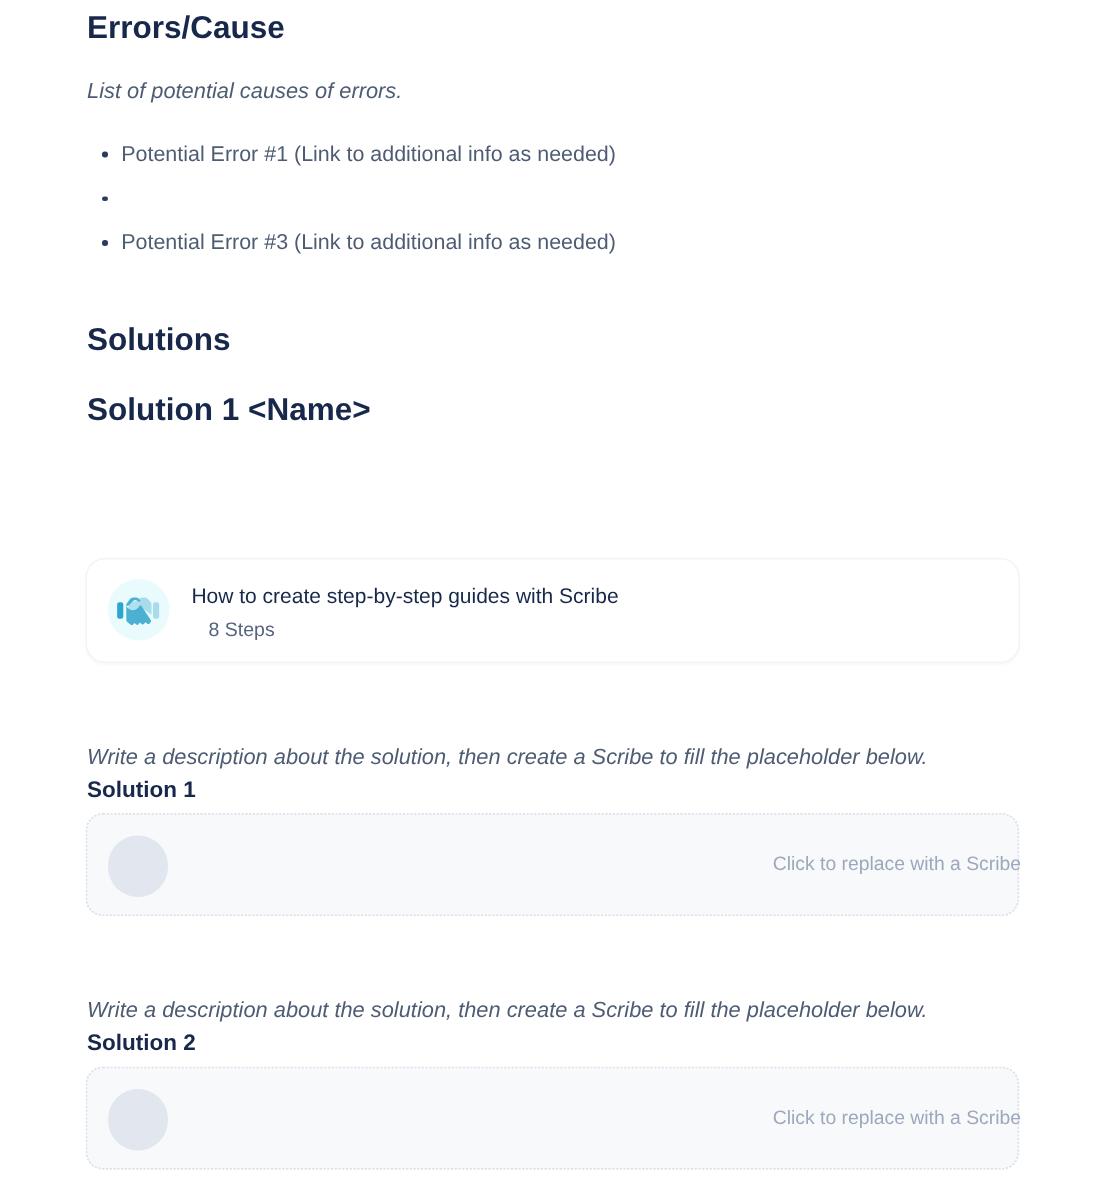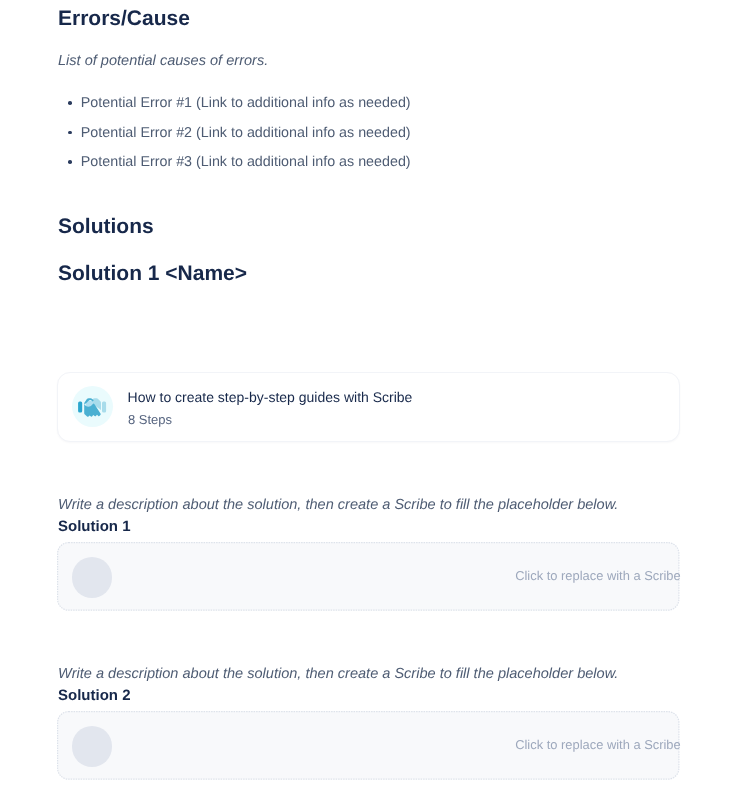--- a/index.html
+++ b/index.html
@@ -22,38 +22,37 @@
   .small-h { font-size:15px; font-weight:bold; color:#17284a; left:58px; line-height:15px;margin-top:48px; }
 
   .scribe-card {
     left:57.3px; top:371.5px; width:622.6px; height:70.3px;
     border:1px solid #f2f4f8; border-radius:13px; background:#fff;
     box-shadow:0 1px 2px rgba(25,35,70,0.03);
   }
   .circ-icon { left:72px; top:385.8px; width:41px; height:41px; border-radius:50%; background:#eafbfd; }
   .hs { display:block; }
   .card-title { left:127.6px; top:390.4px; font-size:14px; font-weight:normal; color:#17284a; line-height:15px;}
-  .card-sub { left:128px; top:412.5px; font-size:13px; color:#56647f; line-height:13px;}
+  .card-sub { left:139px; top:412.5px; font-size:13px; color:#56647f; line-height:13px;}
 
   .ph { left:57.4px; width:622.5px; height:68.8px; }
   .ph svg { display:block; }
   .ph-dot { left:71.6px; width:40.6px; height:40.6px; border-radius:50%; background:#e2e6ee; }
   .ph-lbl { left:58.2px; width:622.5px; text-align:right; font-size:12.9px; color:#9da8bc; line-height:13px;}
 </style>
 </head>
 <body>
 
 <div class="page">
   <div class="abs ital" style="top:50px">List of potential causes of errors.</div>
   <div class="abs sec-h" style="top:7.5px">Errors/Cause</div>
 
   <div class="abs bdot" style="top:101.3px"></div>
   <div class="abs bul" style="top:95.7px">Potential Error #1 (Link to additional info as needed)</div>
   <div class="abs bdot" style="top:130.8px"></div>
-  <div class="abs bul" style="top:125.7px">Potential Error #2 (Link to additional info as needed)</div>
   <div class="abs bdot" style="top:160.3px"></div>
   <div class="abs bul" style="top:154.7px">Potential Error #3 (Link to additional info as needed)</div>
 
   <div class="abs sec-h" style="top:215.5px">Solutions</div>
   <div class="abs sec-h" style="top:262.5px">Solution 1 &lt;Name&gt;</div>
 
   <div class="abs scribe-card"></div>
   <div class="abs circ-icon">
     <svg class="hs" width="41" height="41" viewBox="72 386 41 41">
       <rect x="78.1" y="401.5" width="4.1" height="11.0" rx="1.5" fill="#2BA6CE"></rect>

